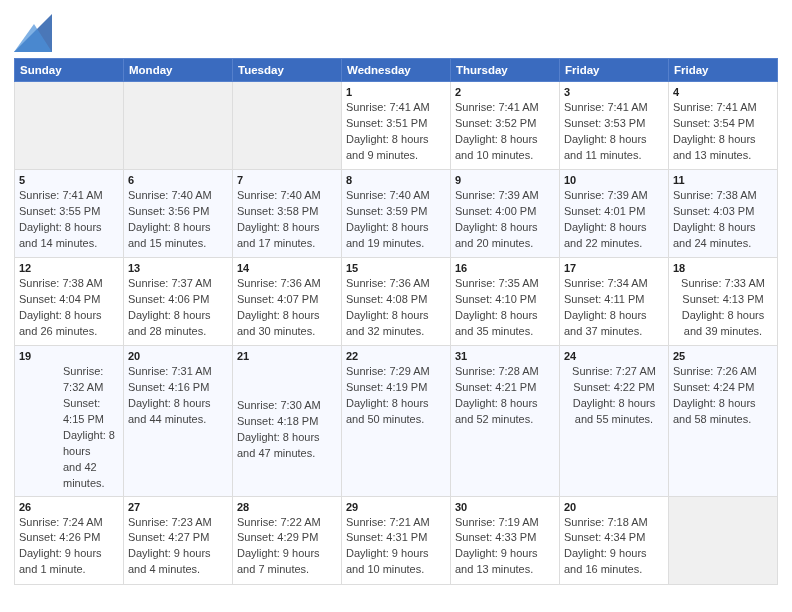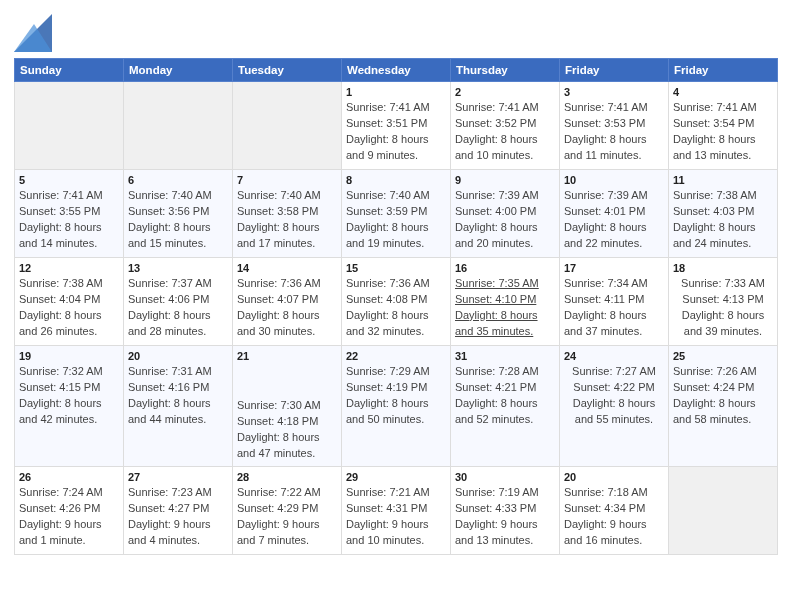--- a/index.html
+++ b/index.html
@@ -248,21 +248,21 @@
           </td>
           <td>
             <span class="day-num">15</span>
             <div class="day-detail" style="white-space: pre-line;">Sunrise: 7:36 AM
 Sunset: 4:08 PM
 Daylight: 8 hours
 and 32 minutes.</div>
           </td>
           <td>
             <span class="day-num">16</span>
-            <div class="day-detail" style="white-space: pre-line; text-decoration: underline;">Sunrise: 7:35 AM
+            <div class="day-detail" style="white-space: pre-line;">Sunrise: 7:35 AM
 Sunset: 4:10 PM
 Daylight: 8 hours
 and 35 minutes.</div>
           </td>
           <td>
             <span class="day-num">17</span>
             <div class="day-detail" style="white-space: pre-line;">Sunrise: 7:34 AM
 Sunset: 4:11 PM
 Daylight: 8 hours
 and 37 minutes.</div>
@@ -271,21 +271,21 @@
             <span class="day-num">18</span>
             <div class="day-detail" style="white-space: pre-line; text-align: center;">Sunrise: 7:33 AM
 Sunset: 4:13 PM
 Daylight: 8 hours
 and 39 minutes.</div>
           </td>
         </tr>
         <tr>
           <td>
             <span class="day-num">19</span>
-            <div class="day-detail" style="white-space: pre-line;">Sunrise: 7:32 AM
+            <div class="day-detail" style="white-space: pre-line; margin-left: 44px;">Sunrise: 7:32 AM
 Sunset: 4:15 PM
 Daylight: 8 hours
 and 42 minutes.</div>
           </td>
           <td>
             <span class="day-num">20</span>
             <div class="day-detail" style="white-space: pre-line;">Sunrise: 7:31 AM
 Sunset: 4:16 PM
 Daylight: 8 hours
 and 44 minutes.</div>

